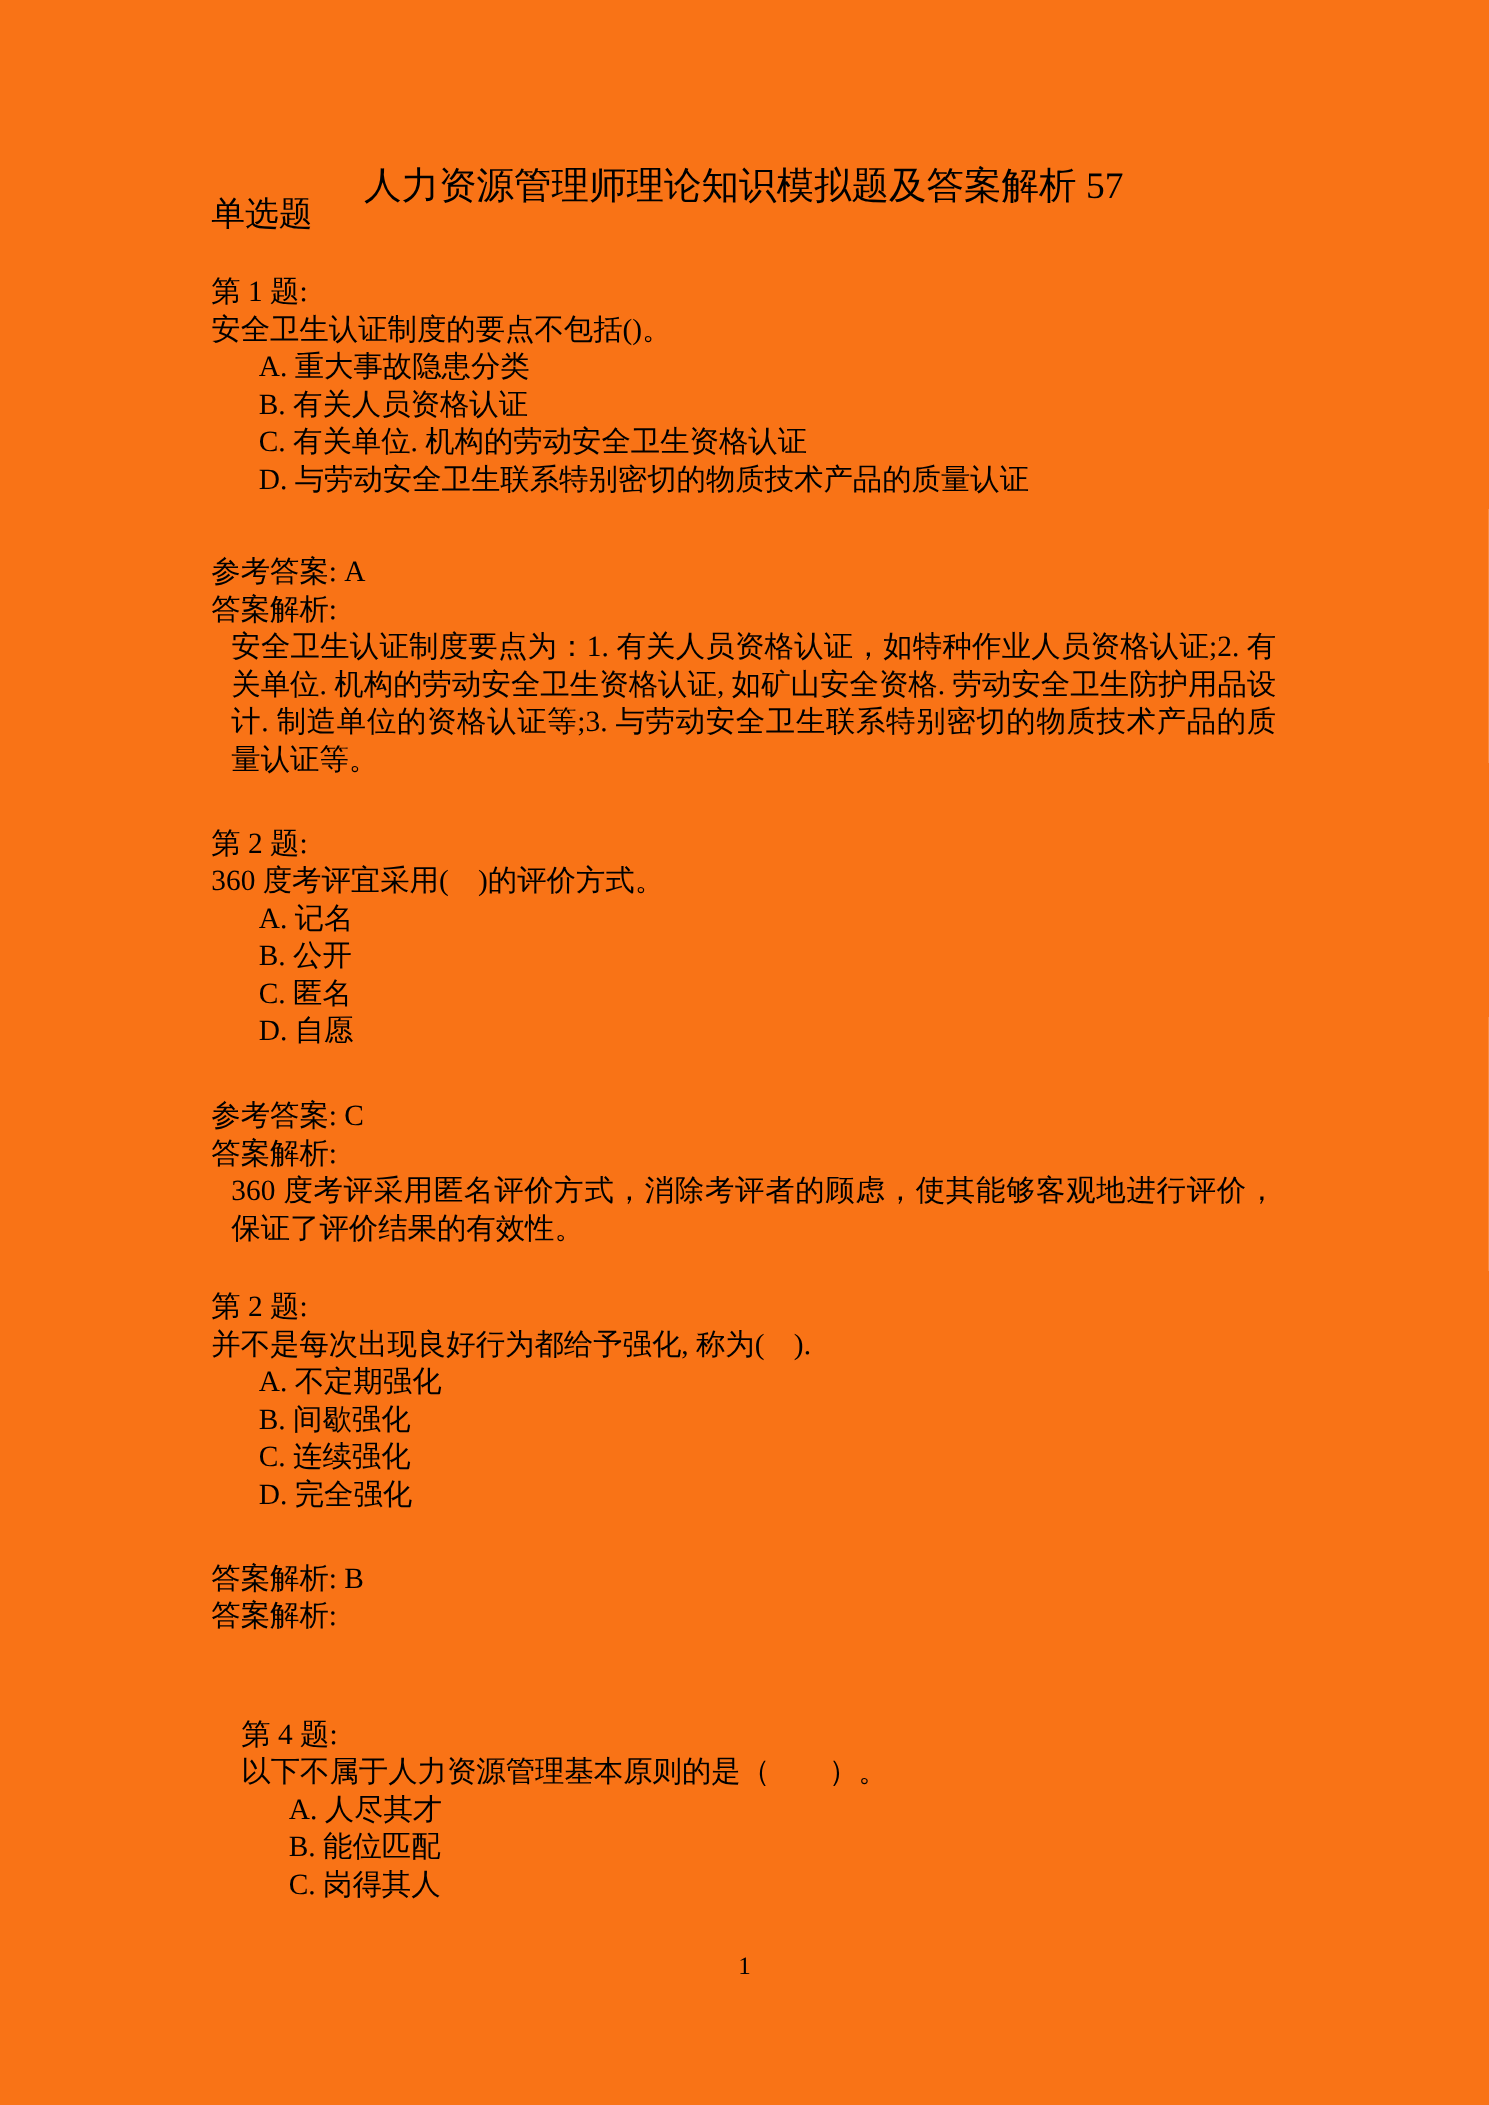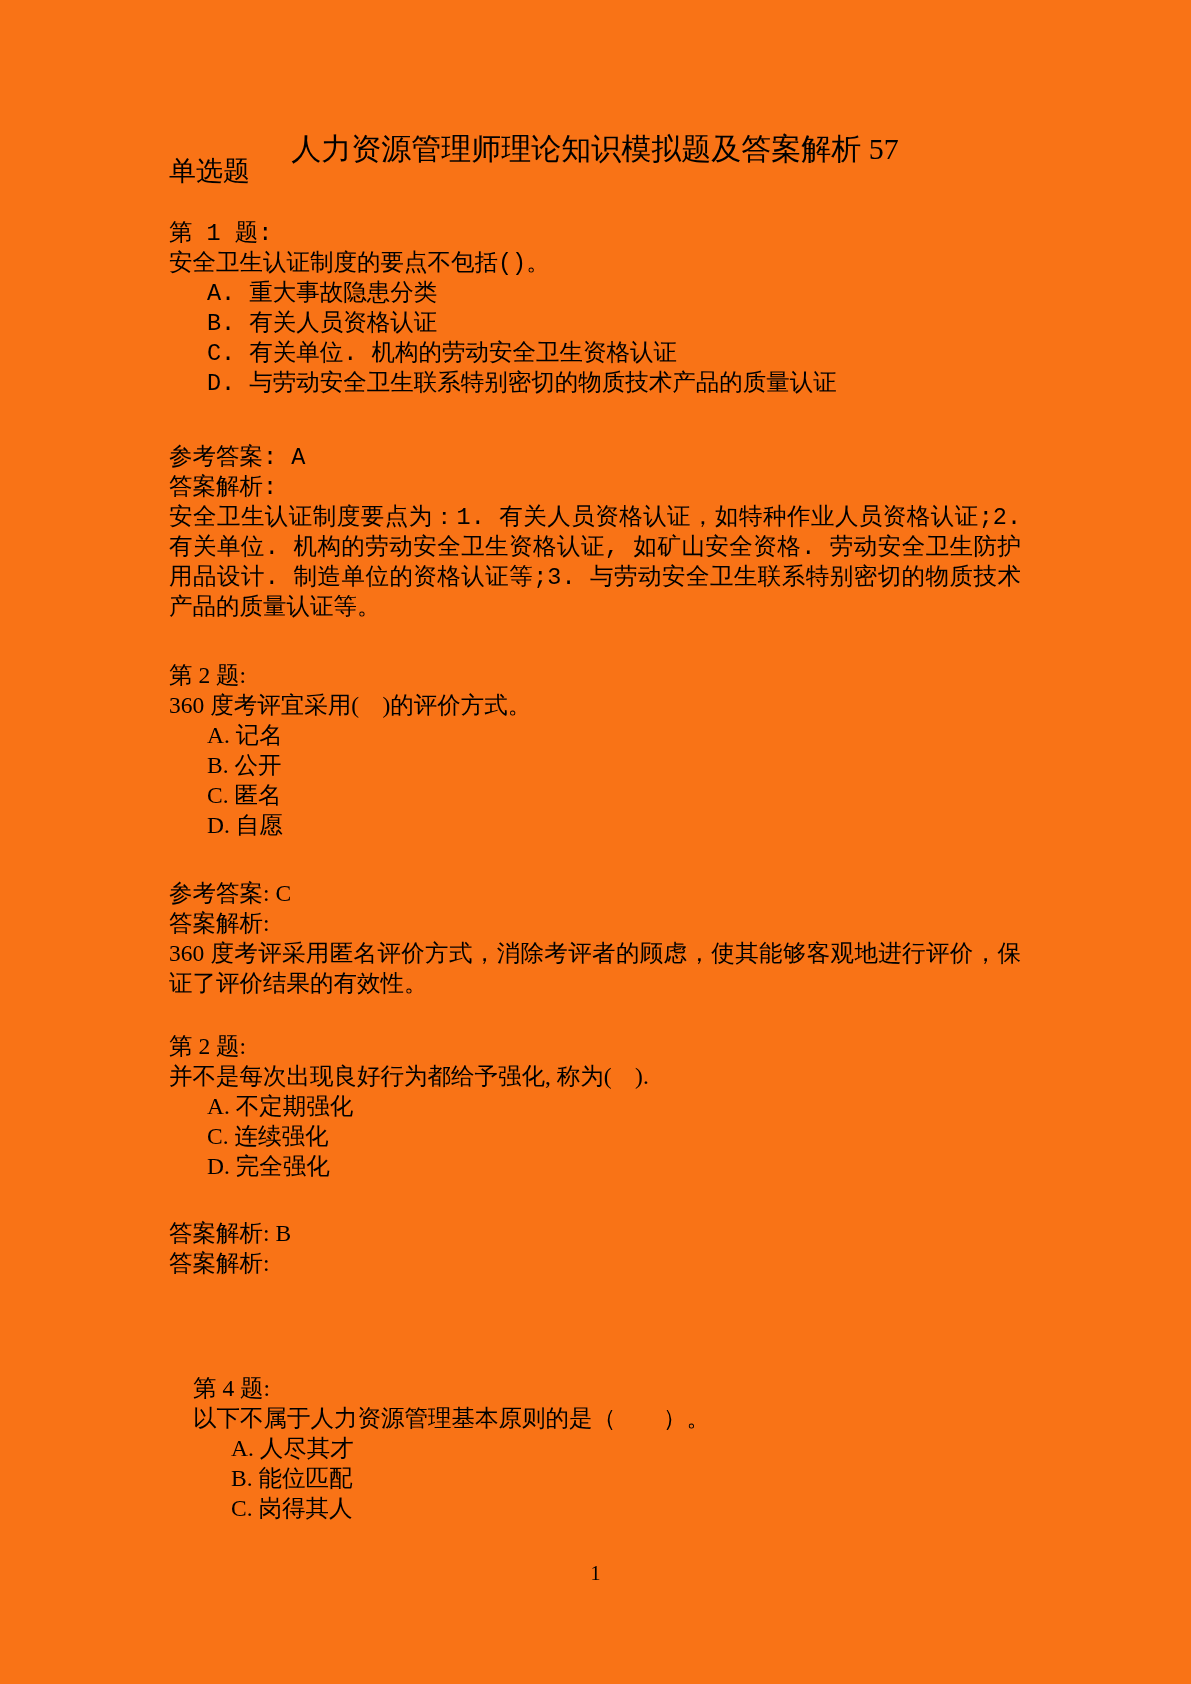--- a/index.html
+++ b/index.html
@@ -36,32 +36,33 @@
     font-size: 27px;
     line-height: 30px;
   }
   .question {
     position: absolute;
     left: 169px;
     width: 852px;
     font-size: 23.5px;
     line-height: 30px;
   }
-  .q1 { top: 219px; font-family: Liberation Mono, monospace; }
+  .q1 { top: 219px; }
   .q2 { top: 660px; }
   .q3 { top: 1031px; }
   .q4 { top: 1373px; margin-left: 24px; }
   .line { min-height: 30px; }
   .opt { padding-left: 38px; }
   .sp44 { height: 44px; }
   .sp38 { height: 38px; }
   .sp37 { height: 37px; }
   .analysis {
     text-align: justify;
     text-justify: inter-ideograph;
+    margin-left: 16px;
   }
   .page-number {
     position: absolute;
     top: 1560px;
     left: 0;
     width: 1191px;
     text-align: center;
     font-size: 20px;
     line-height: 26px;
   }
@@ -98,20 +99,21 @@
     <div class="sp38"></div>
     <div class="line">参考答案: C</div>
     <div class="line">答案解析:</div>
     <div class="analysis">360 度考评采用匿名评价方式，消除考评者的顾虑，使其能够客观地进行评价，保证了评价结果的有效性。</div>
   </div>
 
   <div class="question q3">
     <div class="line">第 2 题:</div>
     <div class="line">并不是每次出现良好行为都给予强化, 称为(　).</div>
     <div class="line opt">A. 不定期强化</div>
+    <div class="line opt">B. 间歇强化</div>
     <div class="line opt">C. 连续强化</div>
     <div class="line opt">D. 完全强化</div>
     <div class="sp37"></div>
     <div class="line">答案解析: B</div>
     <div class="line">答案解析:</div>
   </div>
 
   <div class="question q4">
     <div class="line">第 4 题:</div>
     <div class="line">以下不属于人力资源管理基本原则的是（　　）。</div>

